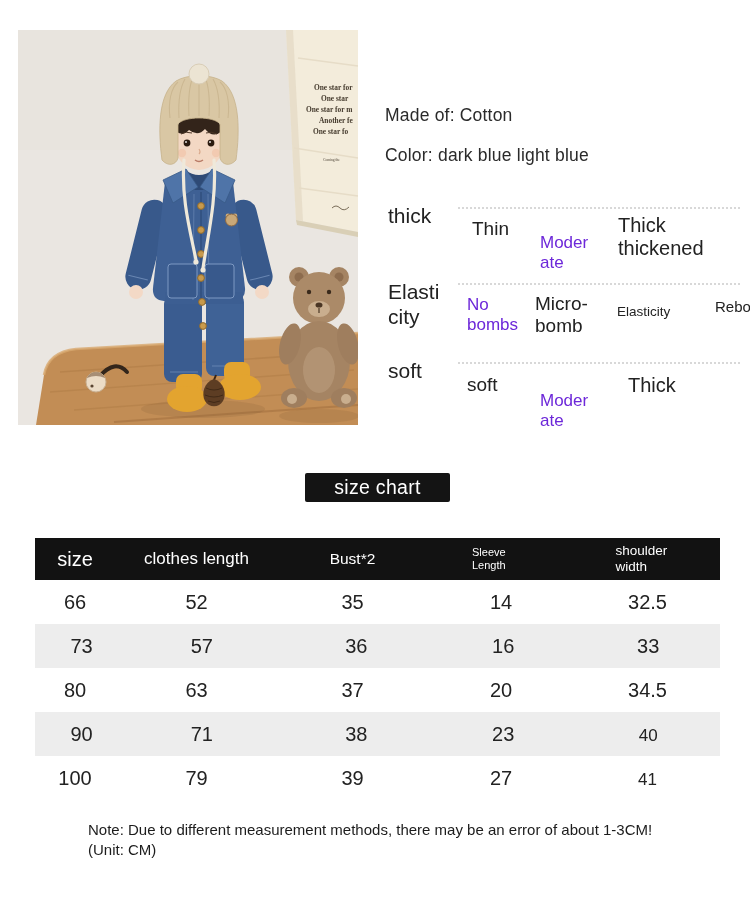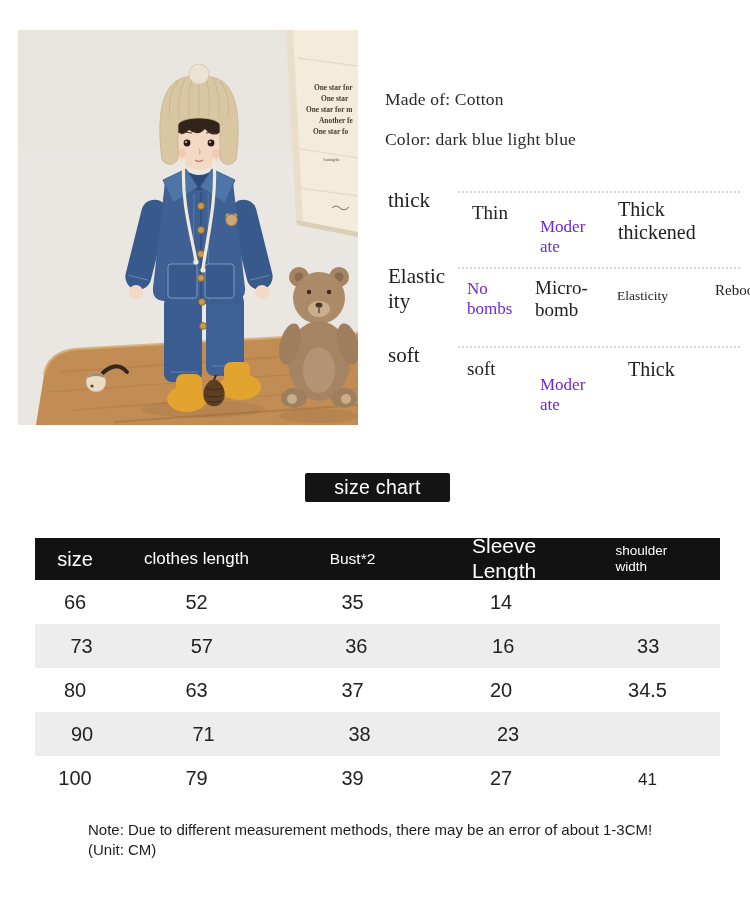--- a/index.html
+++ b/index.html
@@ -14,21 +14,21 @@
   .page { position: absolute; inset: 0; }
 
   
   .photo {
     position: absolute; left: 18px; top: 30px;
     width: 340px; height: 395px; overflow: hidden;
     background: #14b8a6;
   }
 
   
-  .info { position: absolute; left: 385px; top: 84px; width: 358px; height: 345px; font-family: Liberation Serif, serif; }
+  .info { position: absolute; left: 385px; top: 100px; width: 358px; height: 345px; }
   .info-line { position: absolute; left: 0; font-size: 17.5px; color: #2a2a2a; letter-spacing: 0.2px; }
   .info-line.made { top: 5px; }
   .info-line.colorline { top: 45px; }
 
   .prop-row { position: absolute; left: 0; width: 100%; }
   .prop-row.r0 { top: 107px; height: 76px; }
   .prop-row.r1 { top: 183px; height: 79px; }
   .prop-row.r2 { top: 262px; height: 70px; }
   .prop-label {
     position: absolute; left: 3px; top: -3px; width: 70px;
@@ -58,21 +58,21 @@
   .st-cell {
     display: flex; align-items: center; justify-content: center;
     height: 100%; text-align: center;
   }
   .c0 { width: 80px; } .c1 { width: 163px; } .c2 { width: 149px; }
   .c3 { width: 148px; } .c4 { width: 145px; }
   .st-header .c0 { font-size: 20px; }
   .st-header .c1 { font-size: 17px; }
   .st-header .c2 { font-size: 15.5px; }
   .hdr-2line { display: inline-block; text-align: left; line-height: 1.18; }
-  .hdr-sleeve { width: 58px; font-size: 21px; }
+  .hdr-sleeve { width: 58px; font-size: 11px; }
   .hdr-shoulder { width: 64px; font-size: 13.5px; }
   .st-body-cell { font-size: 20px; color: #222; }
   .st-body-cell.sm { font-size: 17px; padding-top: 4px; }
 
   
   .note {
     position: absolute; left: 88px; top: 820px; width: 600px;
     font-size: 15px; line-height: 1.35; color: #1c1c1c;
   }
 </style>
@@ -287,40 +287,42 @@
       <div class="st-cell c4">
           <span class="hdr-2line hdr-shoulder">shoulder width</span>
         </div>
     </div>
 
     <div class="st-row">
       <div class="st-cell c0 st-body-cell">66</div>
       <div class="st-cell c1 st-body-cell">52</div>
       <div class="st-cell c2 st-body-cell">35</div>
       <div class="st-cell c3 st-body-cell">14</div>
+      <div class="st-cell c4 st-body-cell">32.5</div>
     </div>
     <div class="st-row alt">
       <div class="st-cell c0 st-body-cell">73</div>
       <div class="st-cell c1 st-body-cell">57</div>
       <div class="st-cell c2 st-body-cell">36</div>
       <div class="st-cell c3 st-body-cell">16</div>
       <div class="st-cell c4 st-body-cell">33</div>
     </div>
     <div class="st-row">
       <div class="st-cell c0 st-body-cell">80</div>
       <div class="st-cell c1 st-body-cell">63</div>
       <div class="st-cell c2 st-body-cell">37</div>
       <div class="st-cell c3 st-body-cell">20</div>
       <div class="st-cell c4 st-body-cell">34.5</div>
     </div>
     <div class="st-row alt">
       <div class="st-cell c0 st-body-cell">90</div>
       <div class="st-cell c1 st-body-cell">71</div>
       <div class="st-cell c2 st-body-cell">38</div>
       <div class="st-cell c3 st-body-cell">23</div>
+      <div class="st-cell c4 st-body-cell sm">40</div>
     </div>
     <div class="st-row">
       <div class="st-cell c0 st-body-cell">100</div>
       <div class="st-cell c1 st-body-cell">79</div>
       <div class="st-cell c2 st-body-cell">39</div>
       <div class="st-cell c3 st-body-cell">27</div>
       <div class="st-cell c4 st-body-cell sm">41</div>
     </div>
   </div>
 

